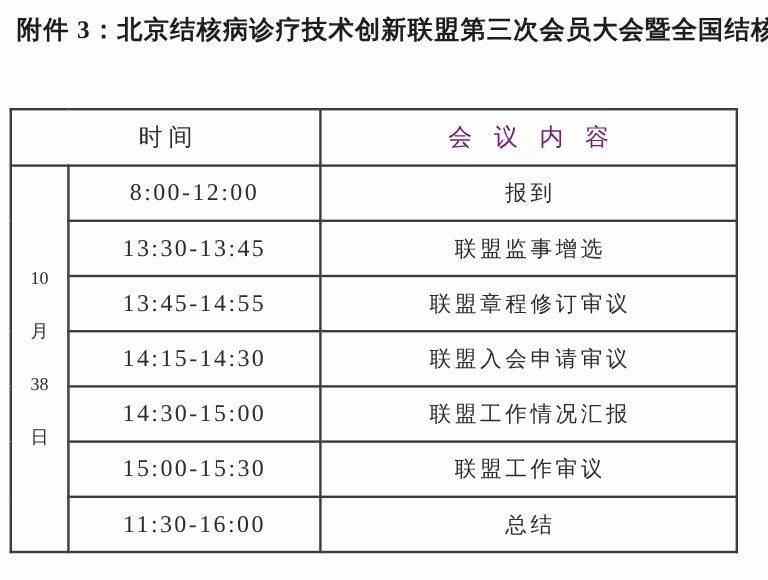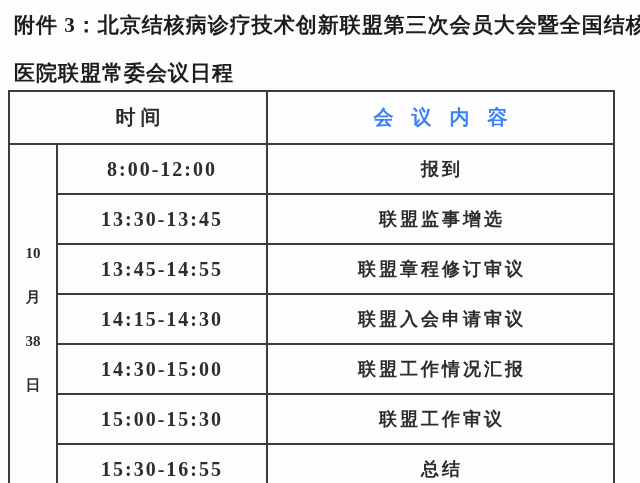--- a/index.html
+++ b/index.html
@@ -40,36 +40,36 @@
     table-layout: fixed;
     background: #fdfdfd;
   }
   .schedule col.c-date    { width: 48px; }
   .schedule col.c-time    { width: 210px; }
   .schedule col.c-content { width: 347px; }
   .schedule th, .schedule td {
     border: 2px solid #3c3c3c;
     text-align: center;
     vertical-align: middle;
-    padding: 12px;
-    font-weight: bold;
+    padding: 0;
+    font-weight: normal;
   }
   .schedule thead tr { height: 47px; }
   .schedule tbody tr { height: 46px; }
   .th-time {
     font-size: 20px;
     letter-spacing: 5px;
     text-indent: 5px;
     color: #2d2d2d;
   }
   .th-content {
     font-size: 20px;
     letter-spacing: 18px;
     text-indent: 18px;
-    color: #3b82f6;
+    color: #701a75;
   }
   .td-date {
     font-size: 15px;
     color: #2d2d2d;
   }
   .td-date .date-part {
     display: block;
     line-height: 44px;
     text-align: center;
   }
@@ -86,21 +86,20 @@
     color: #2d2d2d;
   }
 </style>
 </head>
 <body>
 
 <div class="page">
 
   <div class="doc-title">
     <div class="title-line-1">附件 3：北京结核病诊疗技术创新联盟第三次会员大会暨全国结核病</div>
-    <div class="title-line-2">医院联盟常委会议日程</div>
   </div>
 
   <table class="schedule">
     <colgroup>
       <col class="c-date">
       <col class="c-time">
       <col class="c-content">
     </colgroup>
     <thead>
       <tr>
@@ -133,19 +132,19 @@
       </tr>
       <tr>
         <td class="td-time">14:30-15:00</td>
         <td class="td-content">联盟工作情况汇报</td>
       </tr>
       <tr>
         <td class="td-time">15:00-15:30</td>
         <td class="td-content">联盟工作审议</td>
       </tr>
       <tr>
-        <td class="td-time">15:30-16:55</td>
+        <td class="td-time">11:30-16:00</td>
         <td class="td-content">总结</td>
       </tr>
     </tbody>
   </table>
 
 </div>
 
 </body></html>

